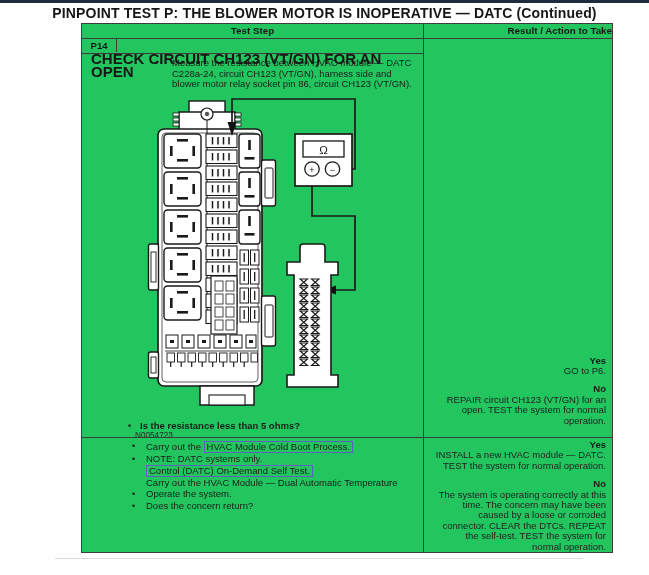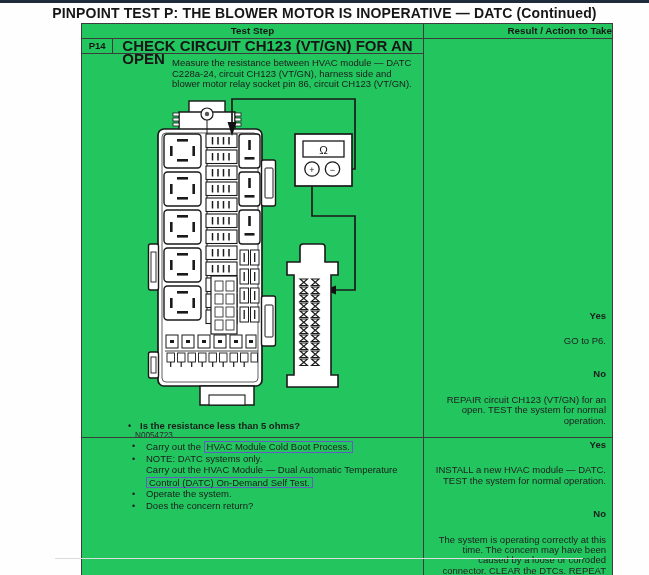--- a/index.html
+++ b/index.html
@@ -18,42 +18,42 @@
     border:1.6px solid #3c3c3c; background:#22c55e;margin-left:24px;
   }
   .row { display:flex; }
   .thead { height:15px; border-bottom:1.6px solid #3c3c3c; }
   .th { font-weight:bold; font-size:9.8px; text-align:center; line-height:13px; color:#161616; }
   .cell-left { width:342px; border-right:1.6px solid #3c3c3c; }
   .cell-right { flex:1;text-align:right; }
   .step { border-bottom:1.6px solid #3c3c3c; }
   .step:last-child { border-bottom:none; }
   .steptitle { display:flex; border-bottom:1.5px solid #3c3c3c; }
-  .t14 { height:15px; } .t15 { height:13px; }
+  .t14 { height:15px;flex-direction:column; } .t15 { height:13px; }
   .stepid {
     width:35px; border-right:1.5px solid #3c3c3c; font-weight:bold; font-size:9.5px;
     text-align:center; line-height:13px; color:#161616;
   }
   .stepname { font-weight:bold; font-size:15px; line-height:13px; padding-left:9px; color:#161616; }
   .stepbody { position:relative; }
   .body14 { height:383px; }
   .body15 { height:98px; padding-top:3px; }
   .bullet { position:relative; font-size:9.5px; line-height:10.6px; }
   .dot { position:absolute; font-size:9px; }
   .measure { padding:4px 0 0 90px; }
   .measure .dot { left:73px; top:4px; }
   .measure span.mtext { display:inline-block; width:244px; }
   .question { position:absolute; left:0; bottom:5px; padding-left:58px; font-weight:bold; }
   .question .dot { left:46px; top:0; }
   .b15 { padding-left:64px; margin-bottom:1px; }
   .b15 .dot { left:50px; top:0; }
   .cont { padding-left:64px; margin-bottom:1px; font-size:9.5px; line-height:10.6px; }
   .linkbox { border:1px solid #5f5fbf; padding:0 2px; display:inline-block; line-height:9.6px; }
   .bold { font-weight:normal; }
-  .resultcell { display:flex; flex-direction:column; font-size:9.5px; line-height:10.4px; padding:0 6px 0 10px;gap:15px; }
+  .resultcell { display:flex; flex-direction:column; font-size:9.5px; line-height:10.4px; padding:0 6px 0 10px; }
   .r14 { justify-content:flex-end; padding-bottom:11px; }
   .r15 { padding-top:2px; }
   .rlabel { font-weight:bold; margin-top:8px; }
   .rlabel.first { margin-top:0; }
   .rtext { color:#222; }
   .diagram-svg { position:absolute; left:0; top:28px; width:342px; height:355px; }
   .shadow-line { position:absolute; left:55px; top:558px; width:528px; height:1px; background:#dcdcdc; }
 </style>
 </head>
 <body>
@@ -291,24 +291,24 @@
       <div class="cell-left">
         <div class="stepbody body15">
           <div class="bullet b15">
             <span class="dot">•</span>
             <span>Carry out the </span><span class="linkbox">HVAC Module Cold Boot Process.</span>
           </div>
           <div class="bullet b15">
             <span class="dot">•</span>
             <span class="bold">NOTE:</span><span> DATC systems only.</span>
           </div>
-          <div class="cont">Carry out the HVAC Module — Dual Automatic Temperature</div>
           <div class="cont">
             <span class="linkbox">Control (DATC) On-Demand Self Test.</span>
           </div>
+          <div class="cont">Carry out the HVAC Module — Dual Automatic Temperature</div>
           <div class="bullet b15">
             <span class="dot">•</span>
             <span>Operate the system.</span>
           </div>
           <div class="bullet b15 bold">
             <span class="dot">•</span>
             <span>Does the concern return?</span>
           </div>
         </div>
       </div>

